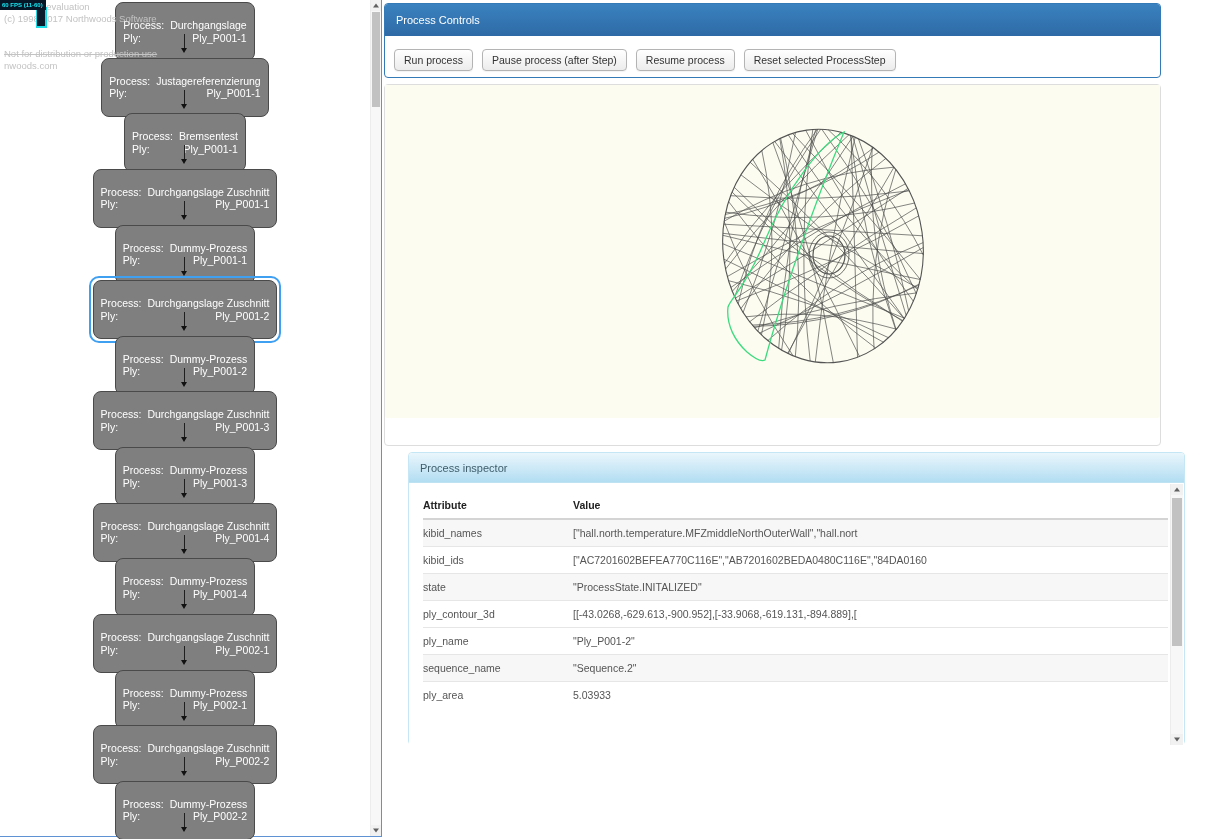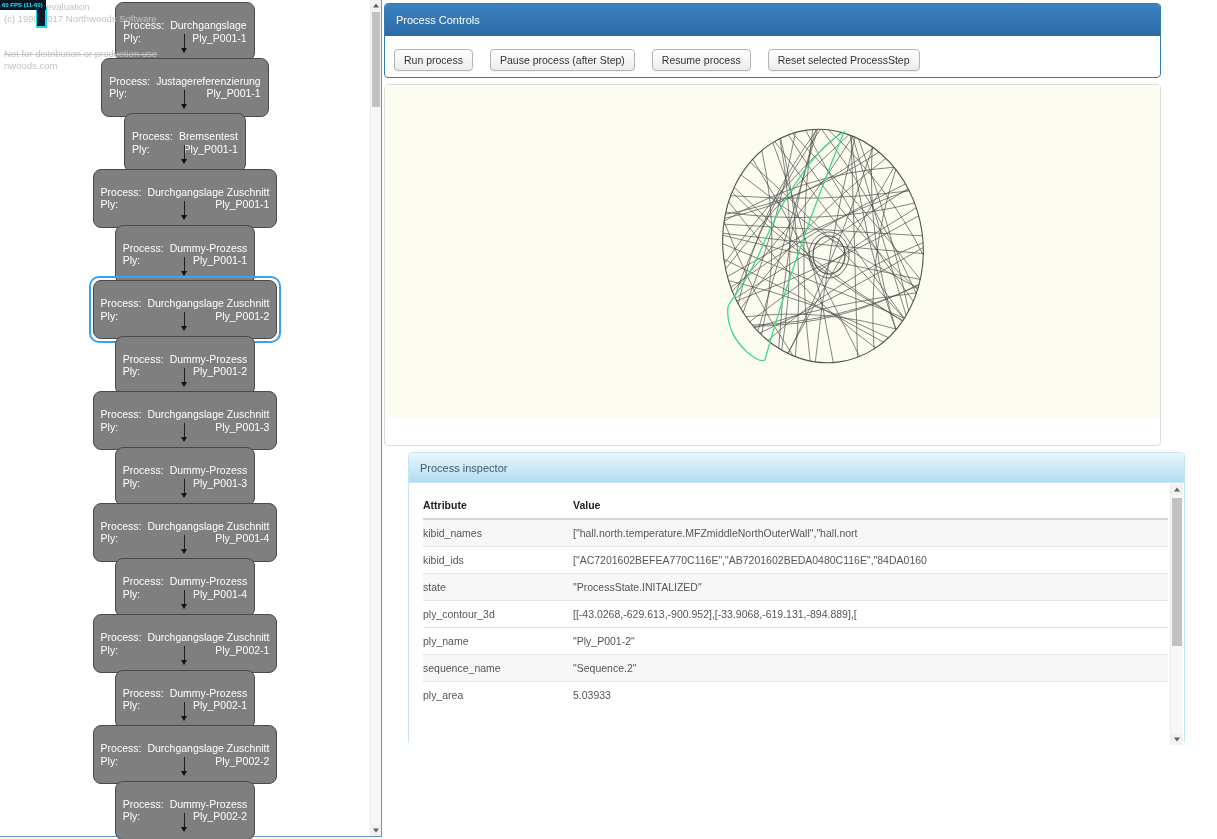--- a/index.html
+++ b/index.html
@@ -54,21 +54,21 @@
   .vscroll .sb-thumb { position:absolute; left:1px; right:1px; background:#c2c2c2; }
 
   
   .panel { position:absolute; left:384px; width:777px; border:1px solid; border-radius:4px; background:#fff; }
   .panel-heading { font-size:11px; padding:0 11px; display:flex; align-items:center; border-radius:3px 3px 0 0; }
 
   .panel.primary { border-color:#337ab7; }
   .panel.primary .panel-heading {
     height:32px; color:#fff; background:linear-gradient(#3a82c0,#2e6ba6); border-bottom:1px solid #2e6ba6;
   }
-  .controls-body { padding:13px 9px; display:flex; gap:17px; }
+  .controls-body { padding:13px 9px; display:flex; gap:9px; }
   .btn {
     font-family:inherit; font-size:10.5px; color:#333; padding:4px 9px;
     background:linear-gradient(#ffffff,#ececec); border:1px solid #b4b4b4; border-radius:4px;
     box-shadow:0 1px 1px rgba(0,0,0,.05); cursor:pointer; white-space:nowrap;
   }
 
   .panel.default { border-color:#dddddd; }
   .panel.default .panel-heading {
     height:27px; color:#4a4a4a; background:linear-gradient(#f9f9f9,#eaeaea); border-bottom:1px solid #ddd;
   }

